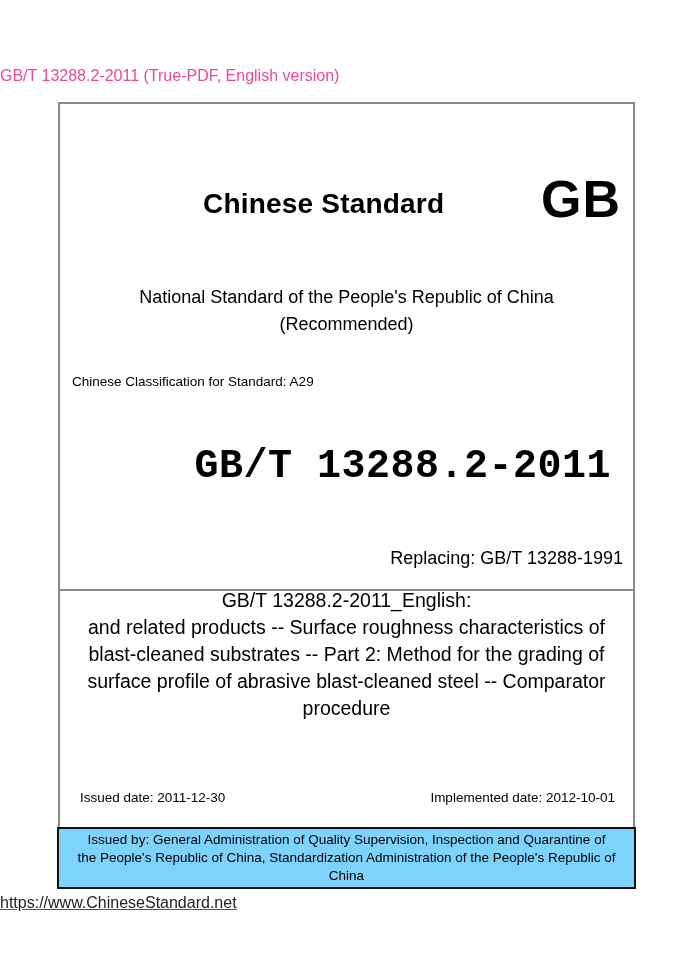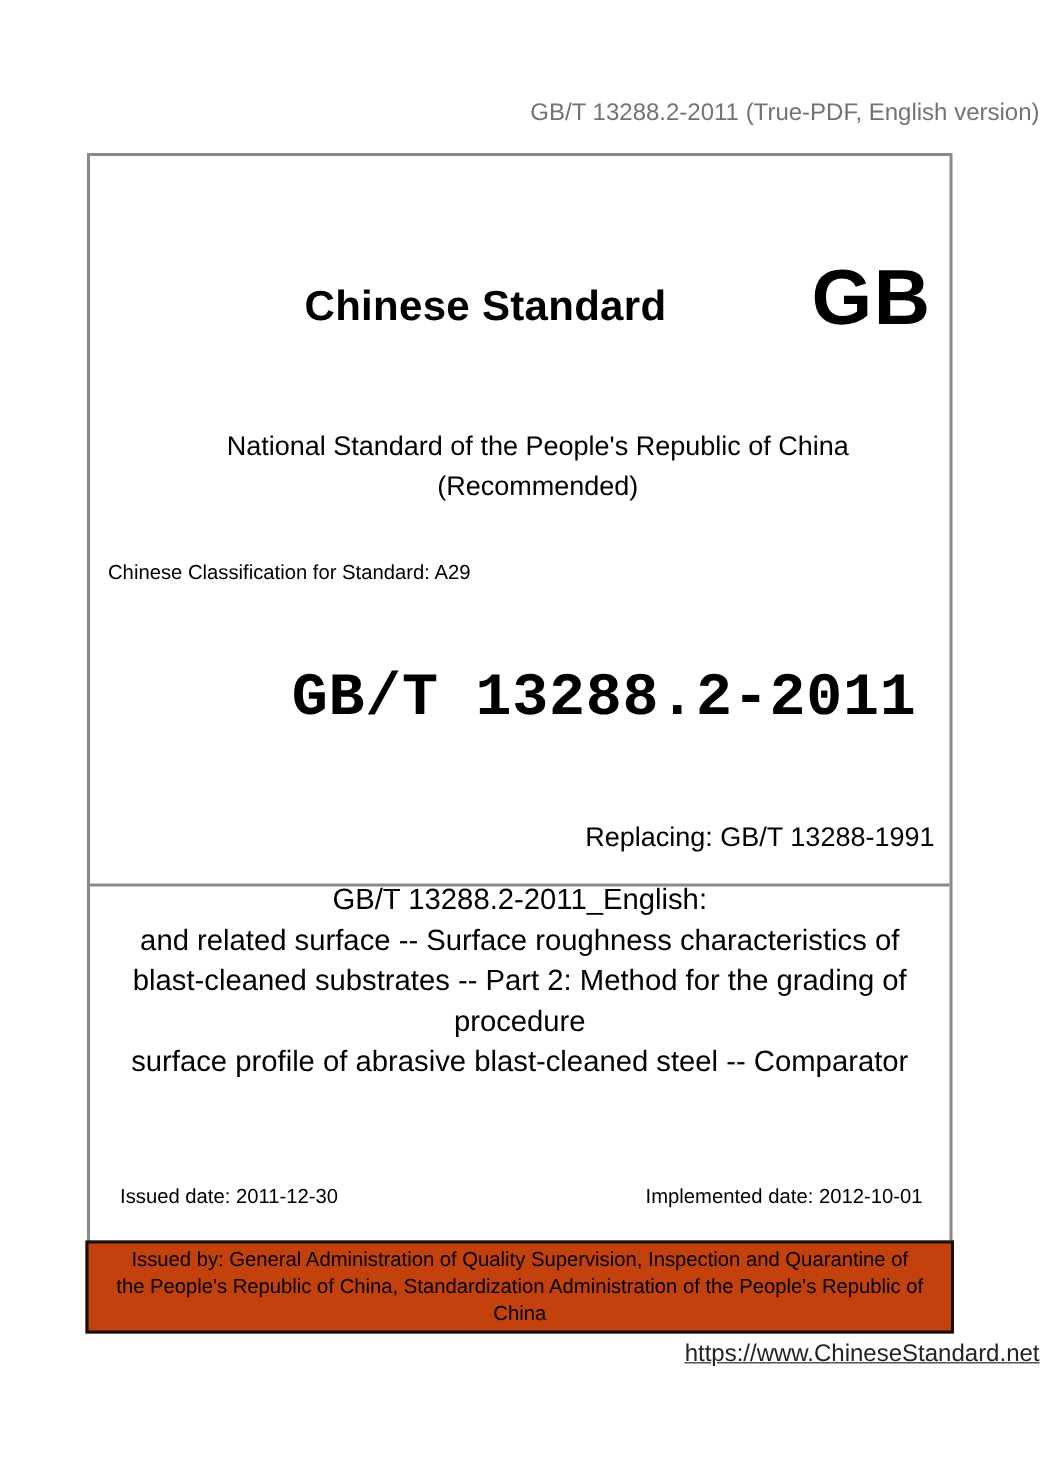--- a/index.html
+++ b/index.html
@@ -13,23 +13,23 @@
       position: relative;
       overflow: hidden;
       font-family: "Liberation Sans", sans-serif;
       color: #000;
     }
     .doc-header {
       position: absolute;
       top: 67px;
       left: 0;
       width: 693px;
-      text-align: right;
+      text-align: left;
       font-size: 16px;
-      color: #737373;
+      color: #ec4899;
     }
     .outer-box {
       position: absolute;
       left: 58px;
       top: 102px;
       width: 573px;
       height: 727px;
       border: 2px solid #8a8a8a;
       box-sizing: content-box;
     }
@@ -59,21 +59,20 @@
       letter-spacing: 1px;
     }
     .national {
       position: absolute;
       left: 0;
       width: 573px;
       top: 148px;
       text-align: center;
       font-size: 18px;
       line-height: 27px;
-      padding-left: 12px;
     }
     .classification {
       position: absolute;
       left: 12px;
       top: 238px;
       font-size: 13.5px;
     }
     .std-number {
       position: absolute;
       right: 22px;
@@ -116,35 +115,35 @@
       right: 18px;
     }
     .issued-by-box {
       position: absolute;
       left: 57px;
       top: 827px;
       width: 575px;
       height: 58px;
       border: 2px solid #111;
       box-sizing: content-box;
-      background: #c2410c;
+      background: #7dd3fc;
       text-align: center;
       font-size: 13.5px;
       line-height: 18px;
       padding-top: 0px;
     }
     .issued-by-box .inner {
       padding-top: 2px;
     }
     .footer-link {
       position: absolute;
       left: 0;
       width: 693px;
       top: 894px;
-      text-align: right;
+      text-align: left;
       font-size: 16px;
       color: #222;
       text-decoration: underline;
       text-decoration-color: #555;
     }
   </style>
 </head>
 <body>
 
 <div class="doc-header">GB/T 13288.2-2011 (True-PDF, English version)</div>
@@ -157,24 +156,24 @@
       <div>National Standard of the People's Republic of China</div>
       <div>(Recommended)</div>
     </div>
     <div class="classification">Chinese Classification for Standard: A29</div>
     <div class="std-number">GB/T 13288.2-2011</div>
     <div class="replacing">Replacing: GB/T 13288-1991</div>
   </div>
 
   <div class="section-title">
     <div>GB/T 13288.2-2011_English:</div>
-    <div>and related surface -- Surface roughness characteristics of</div>
+    <div>and related products -- Surface roughness characteristics of</div>
     <div>blast-cleaned substrates -- Part 2: Method for the grading of</div>
+    <div>surface profile of abrasive blast-cleaned steel -- Comparator</div>
     <div>procedure</div>
-    <div>surface profile of abrasive blast-cleaned steel -- Comparator</div>
   </div>
 
   <div class="dates">
     <span class="issued-date">Issued date: 2011-12-30</span>
     <span class="implemented-date">Implemented date: 2012-10-01</span>
   </div>
 </div>
 
 <div class="issued-by-box">
   <div class="inner">

